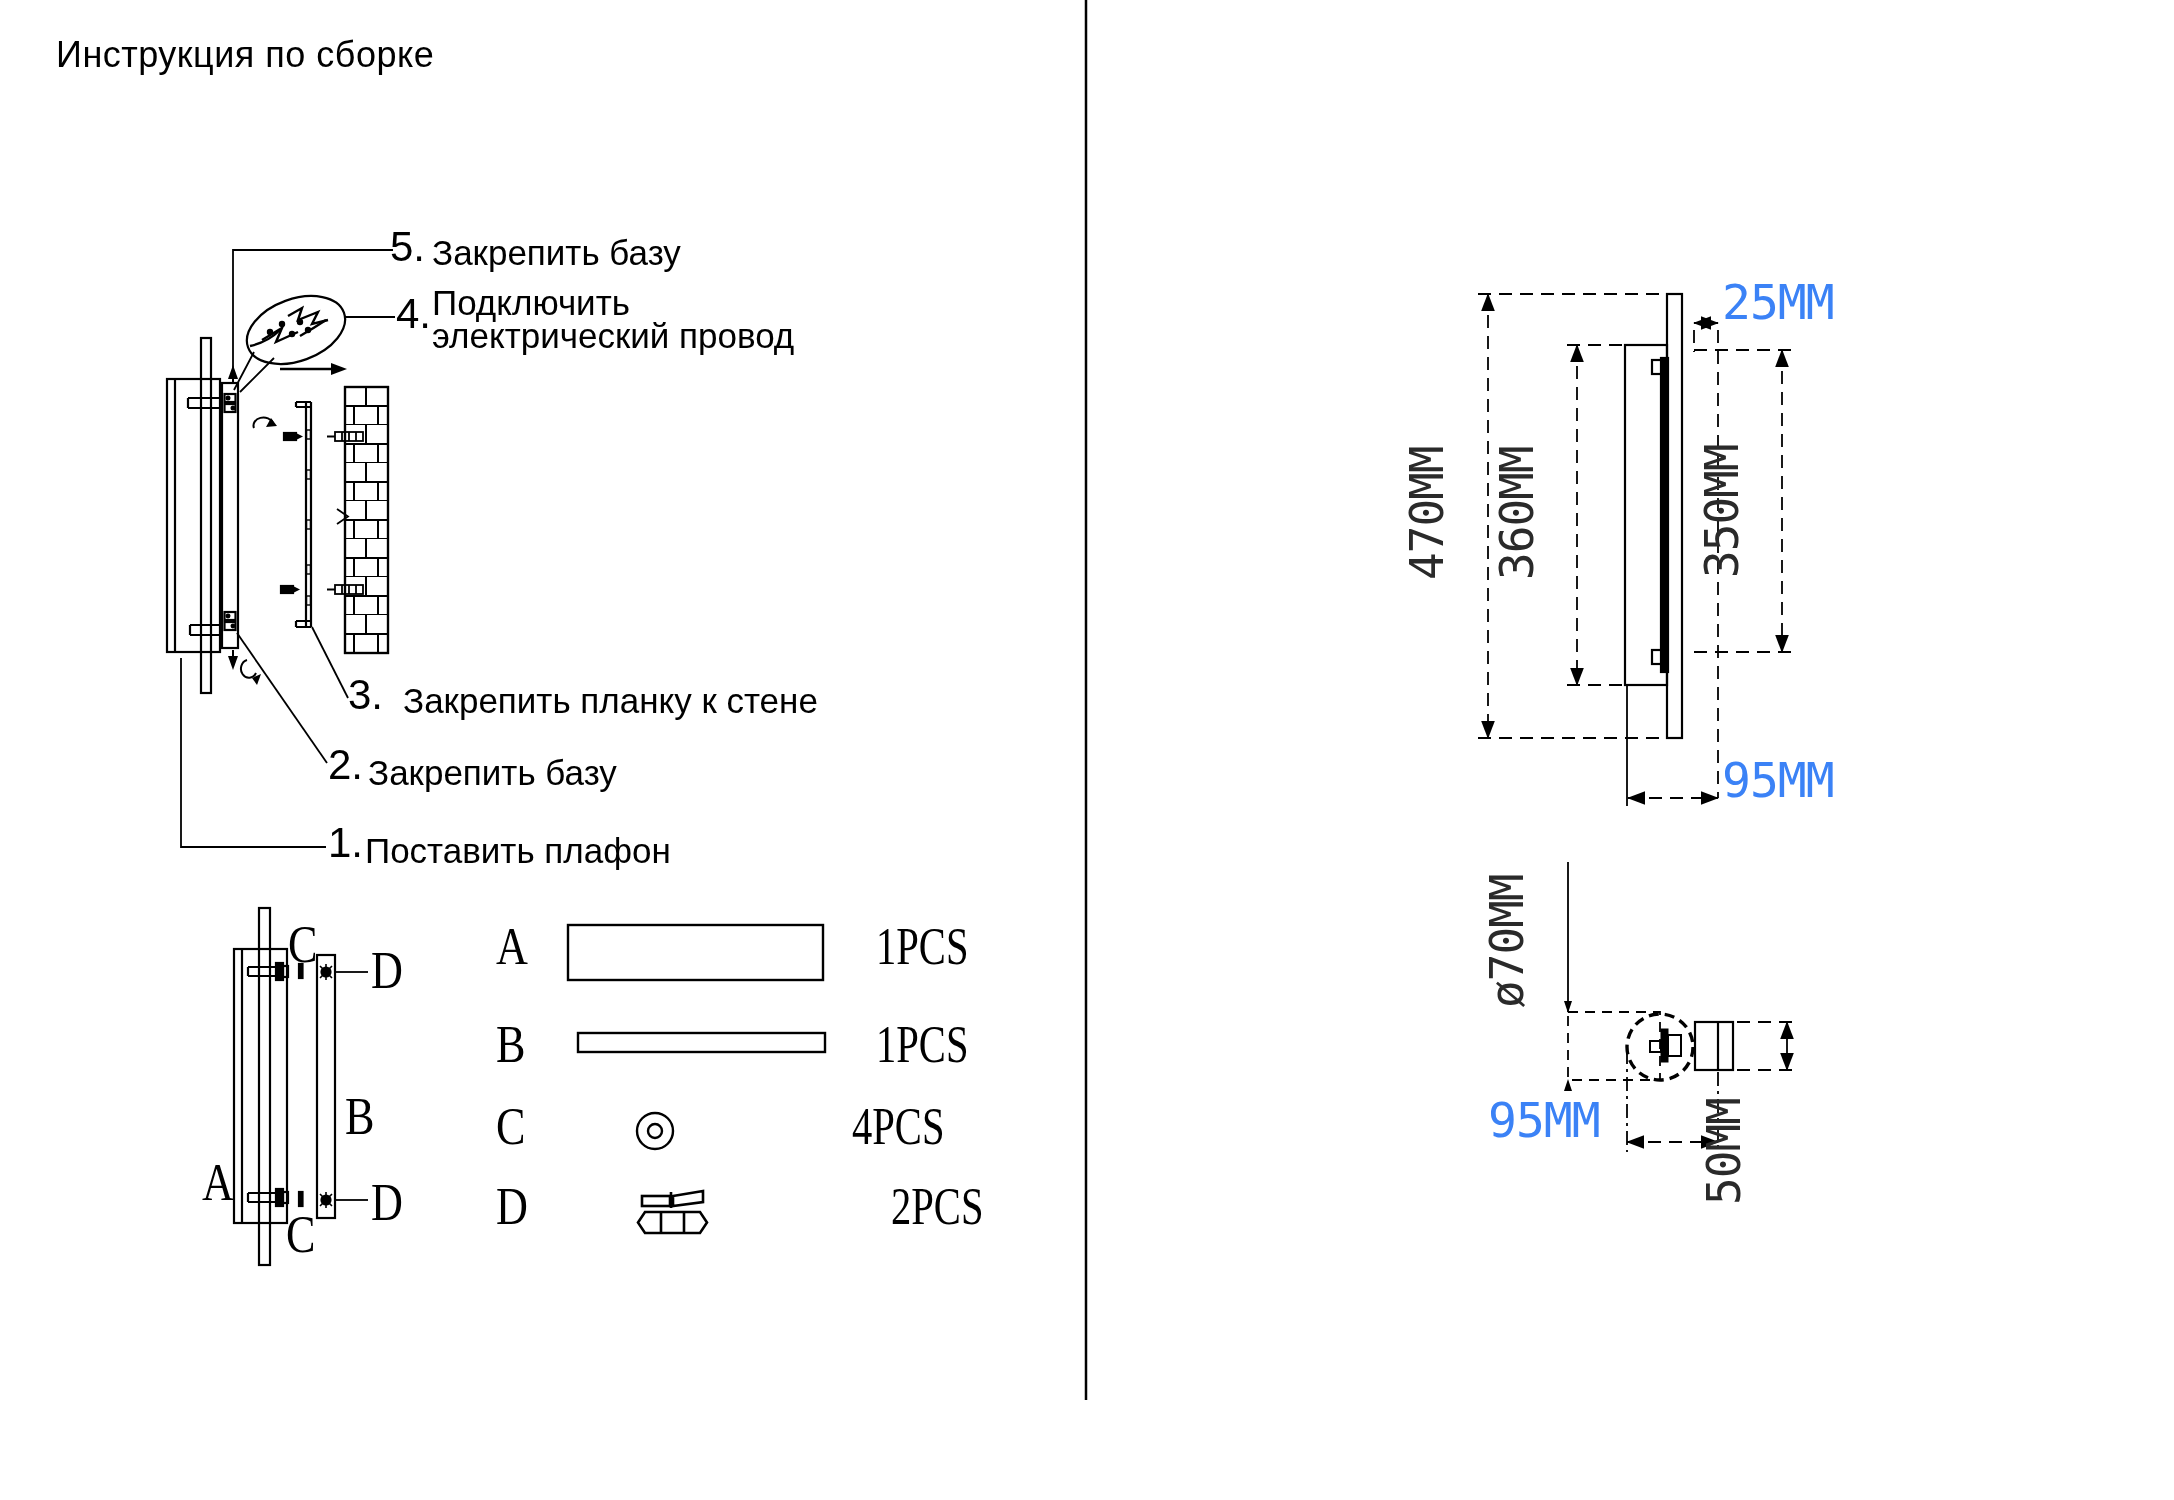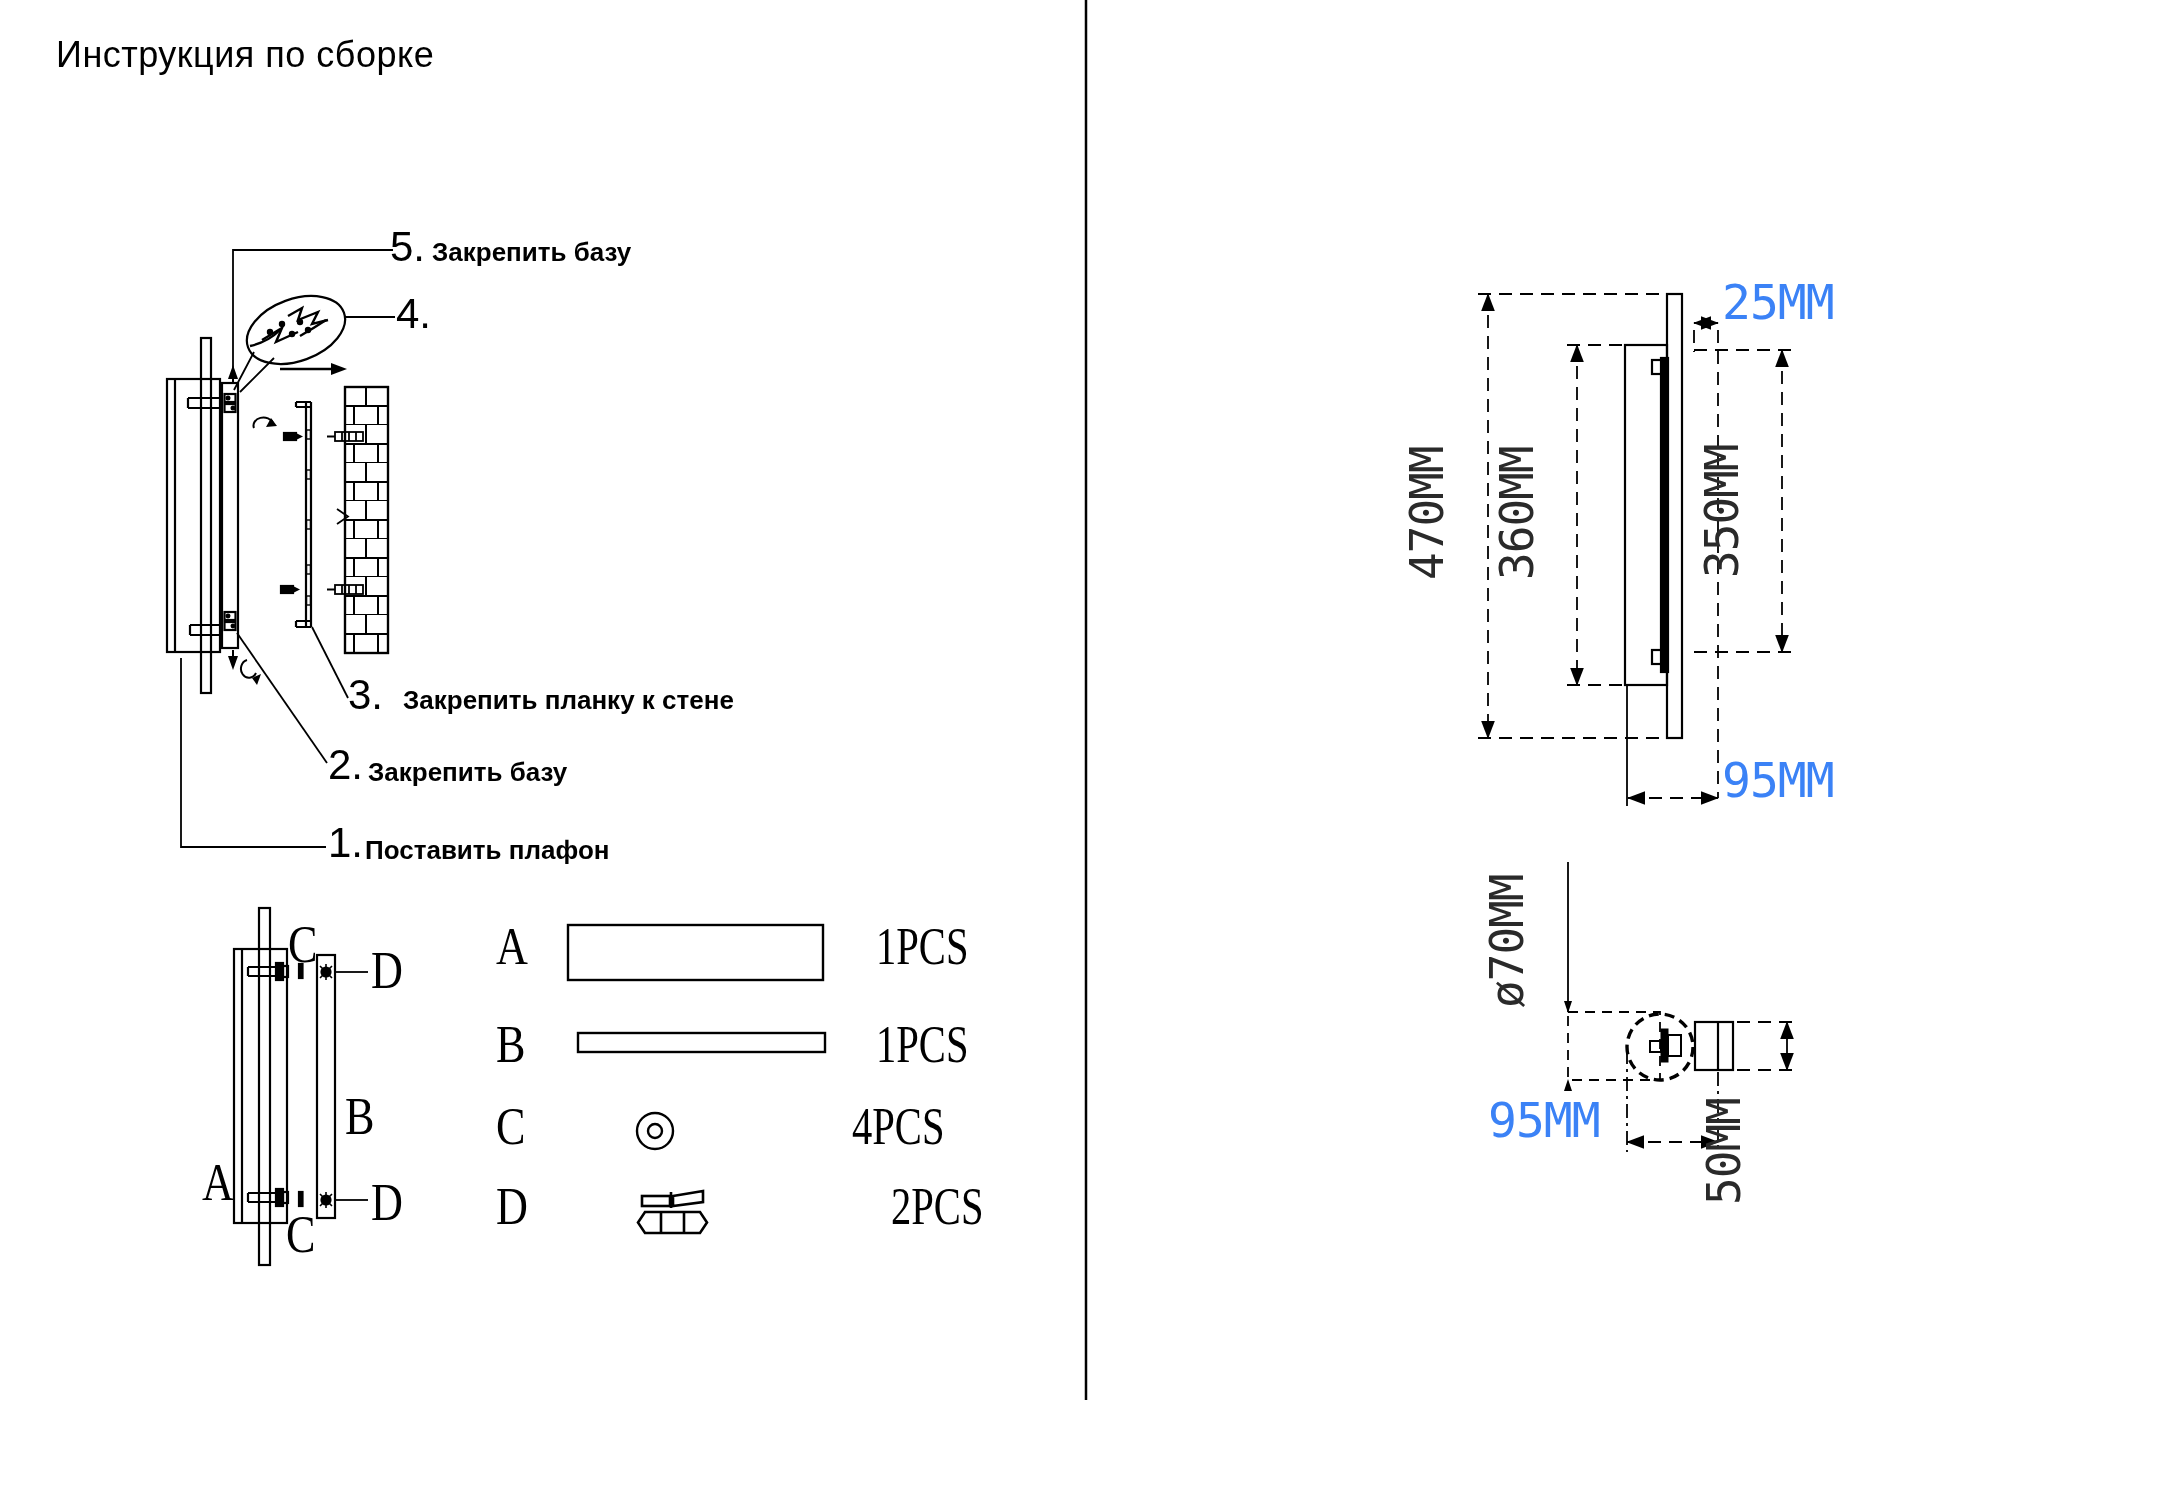--- a/index.html
+++ b/index.html
@@ -2,21 +2,21 @@
 <html><head>
 <meta charset="utf-8">
 <style>
   html,body{margin:0;padding:0;background:#fff;}
   .page{position:relative;width:2174px;height:1500px;background:#ffffff;overflow:hidden;
         font-family:"Liberation Sans",sans-serif;color:#000;}
   .art{position:absolute;left:0;top:0;}
   .abs{position:absolute;white-space:nowrap;}
   .title{font-size:36px;letter-spacing:.5px;}
   .step-num{font-size:42px;line-height:1;font-family:"Liberation Sans",sans-serif;}
-  .step-txt{font-size:26px;line-height:33px;font-weight:bold;}
+  .step-txt{font-size:35px;line-height:33px;}
   .wrap{white-space:normal;width:385px;}
   .serif{font-family:"Liberation Serif",serif;font-size:52px;line-height:46px;}
   .sqz{display:inline-block;transform:scaleX(.78);transform-origin:0 50%;}
   .sqz2{display:inline-block;transform:scaleX(.85);transform-origin:0 50%;}
   .dim{font-family:"DejaVu Sans Mono",monospace;font-size:48px;line-height:40px;color:#3b82f6;letter-spacing:-1px;}
   .dim-rot{font-family:"DejaVu Sans Mono",monospace;font-size:46px;line-height:40px;color:#2a2a2a;letter-spacing:-1px;
            position:absolute;transform-origin:0 100%;transform:rotate(-90deg);white-space:nowrap;}
   .footer{left:0;right:0;text-align:center;font-size:37px;}
 </style>
 </head>
@@ -229,20 +229,21 @@
       </g>
     </g>
   </svg>
 
   <div class="abs title" style="left:28px;top:34px;margin-left:28px;">Инструкция по сборке</div>
 
   <div class="abs step-num" style="left:390px;top:226px;">5.</div>
   <div class="abs step-txt" style="left:432px;top:236px;">Закрепить базу</div>
 
   <div class="abs step-num" style="left:396px;top:293px;">4.</div>
+  <div class="abs step-txt wrap" style="left:432px;top:286px;">Подключить электрический провод</div>
 
   <div class="abs step-num" style="left:348px;top:674px;">3.</div>
   <div class="abs step-txt" style="left:387px;top:684px;margin-left:16px;">Закрепить планку к стене</div>
 
   <div class="abs step-num" style="left:328px;top:744px;">2.</div>
   <div class="abs step-txt" style="left:368px;top:756px;">Закрепить базу</div>
 
   <div class="abs step-num" style="left:328px;top:822px;">1.</div>
   <div class="abs step-txt" style="left:365px;top:834px;">Поставить плафон</div>
 

